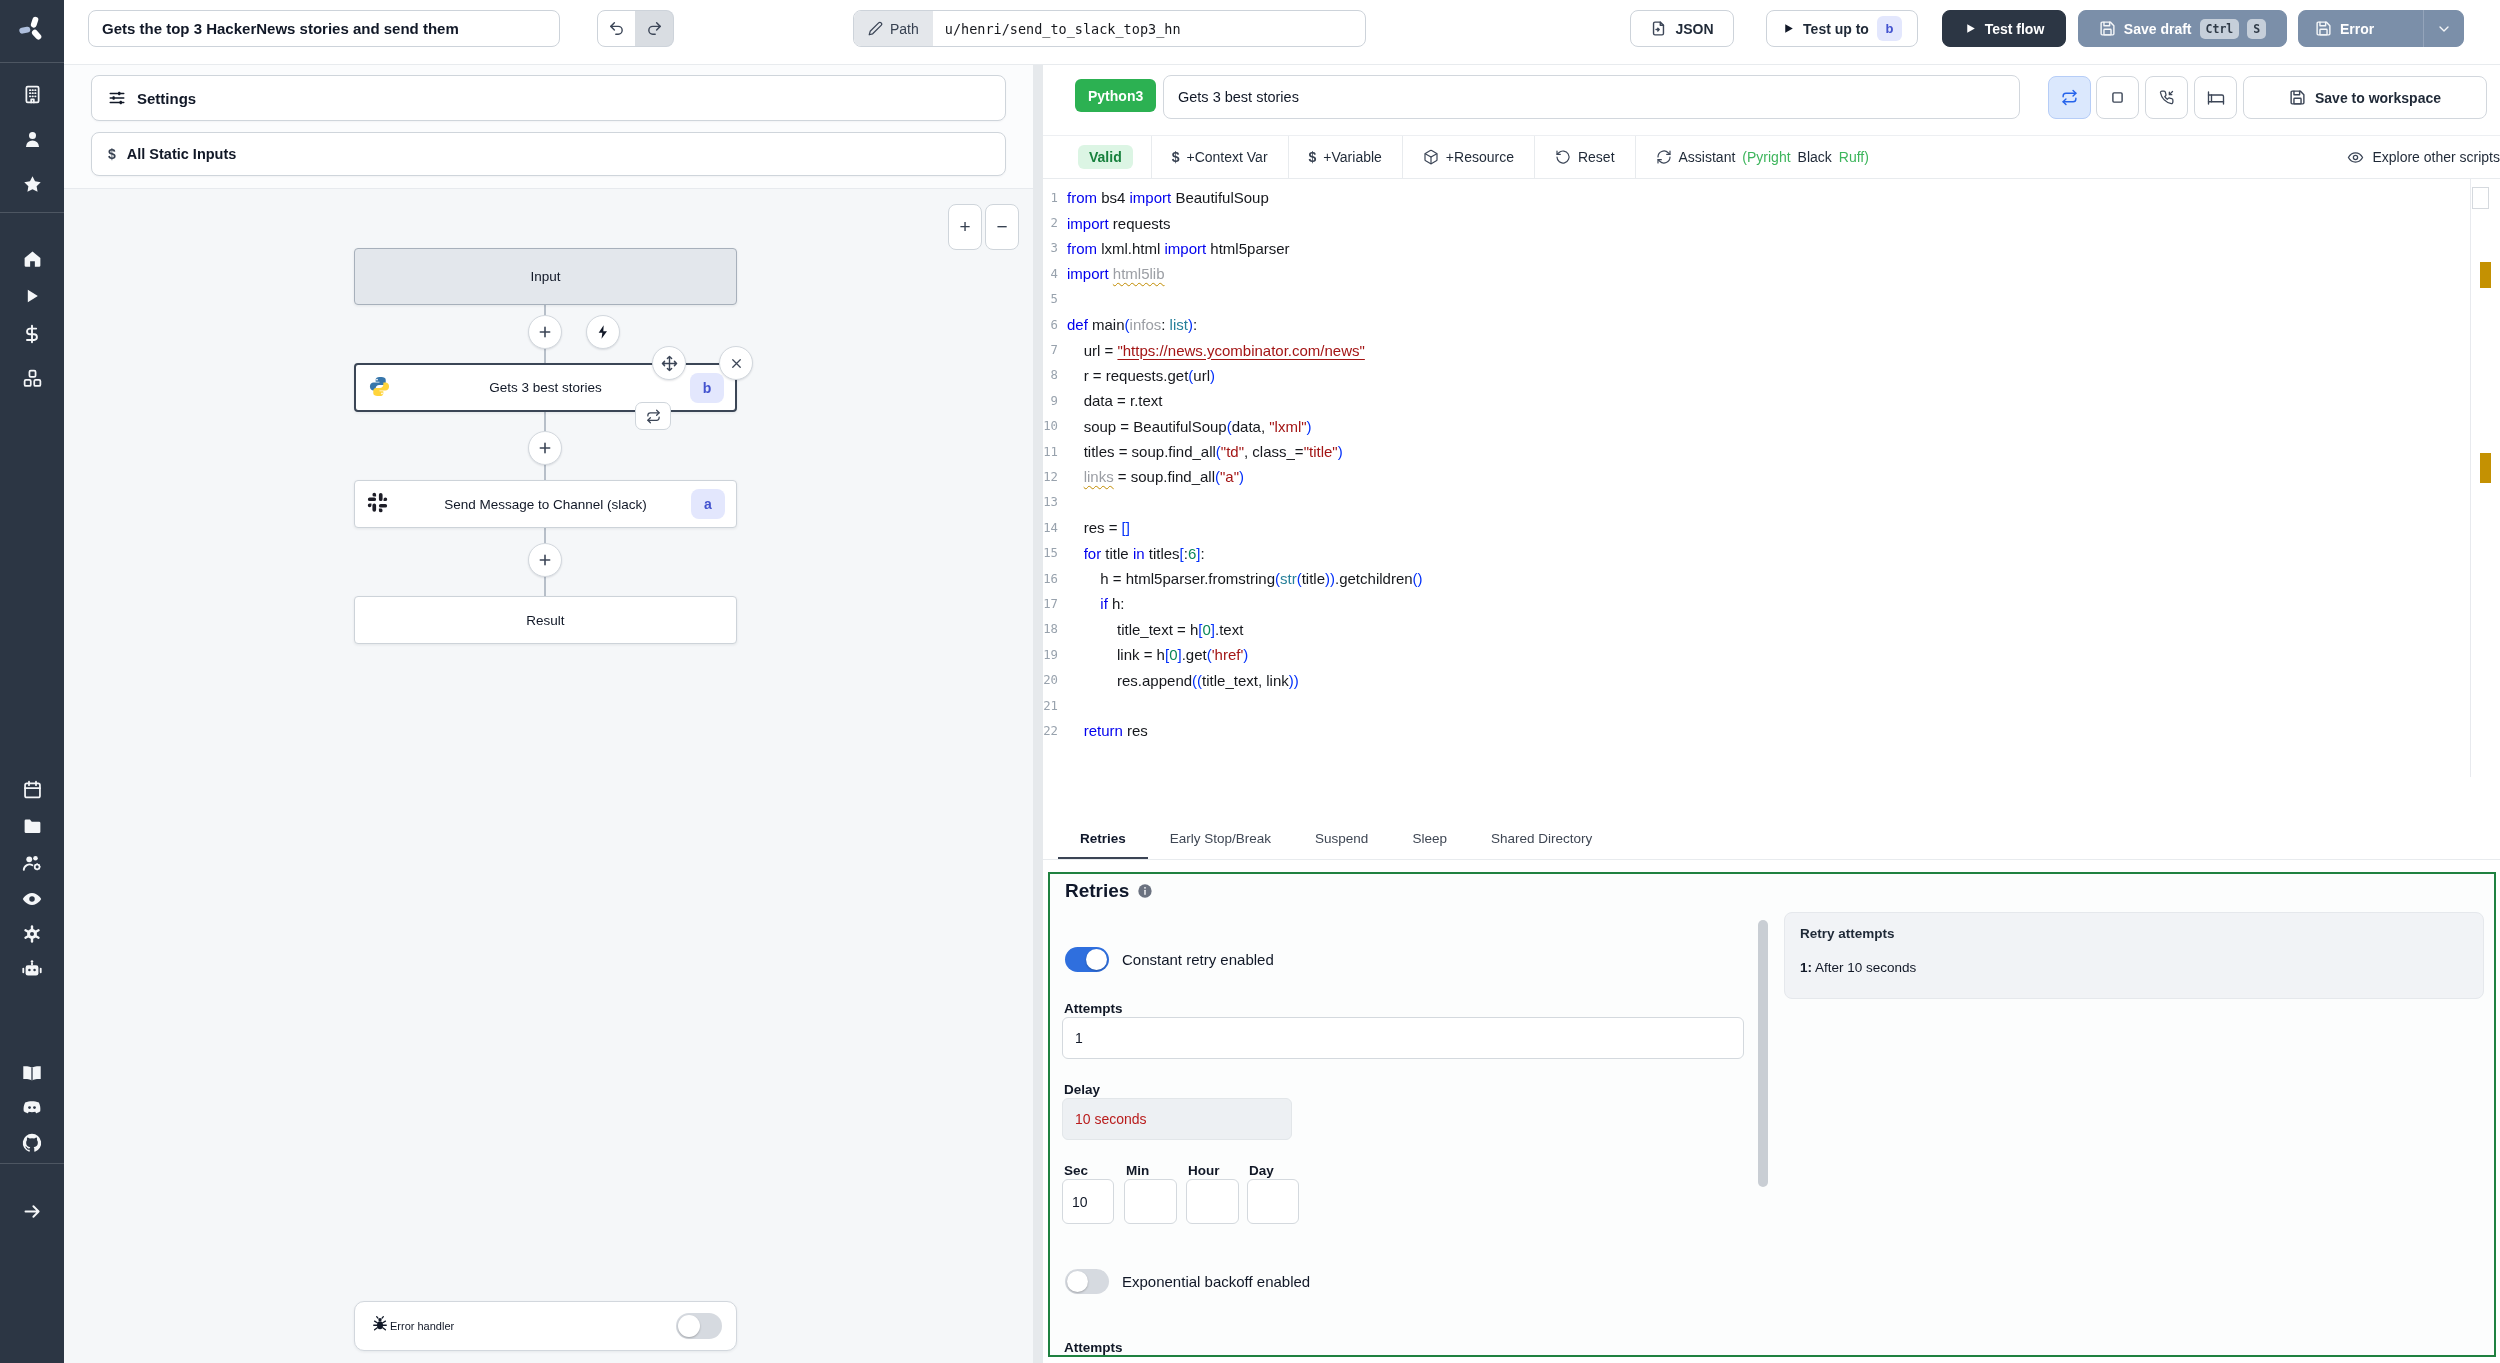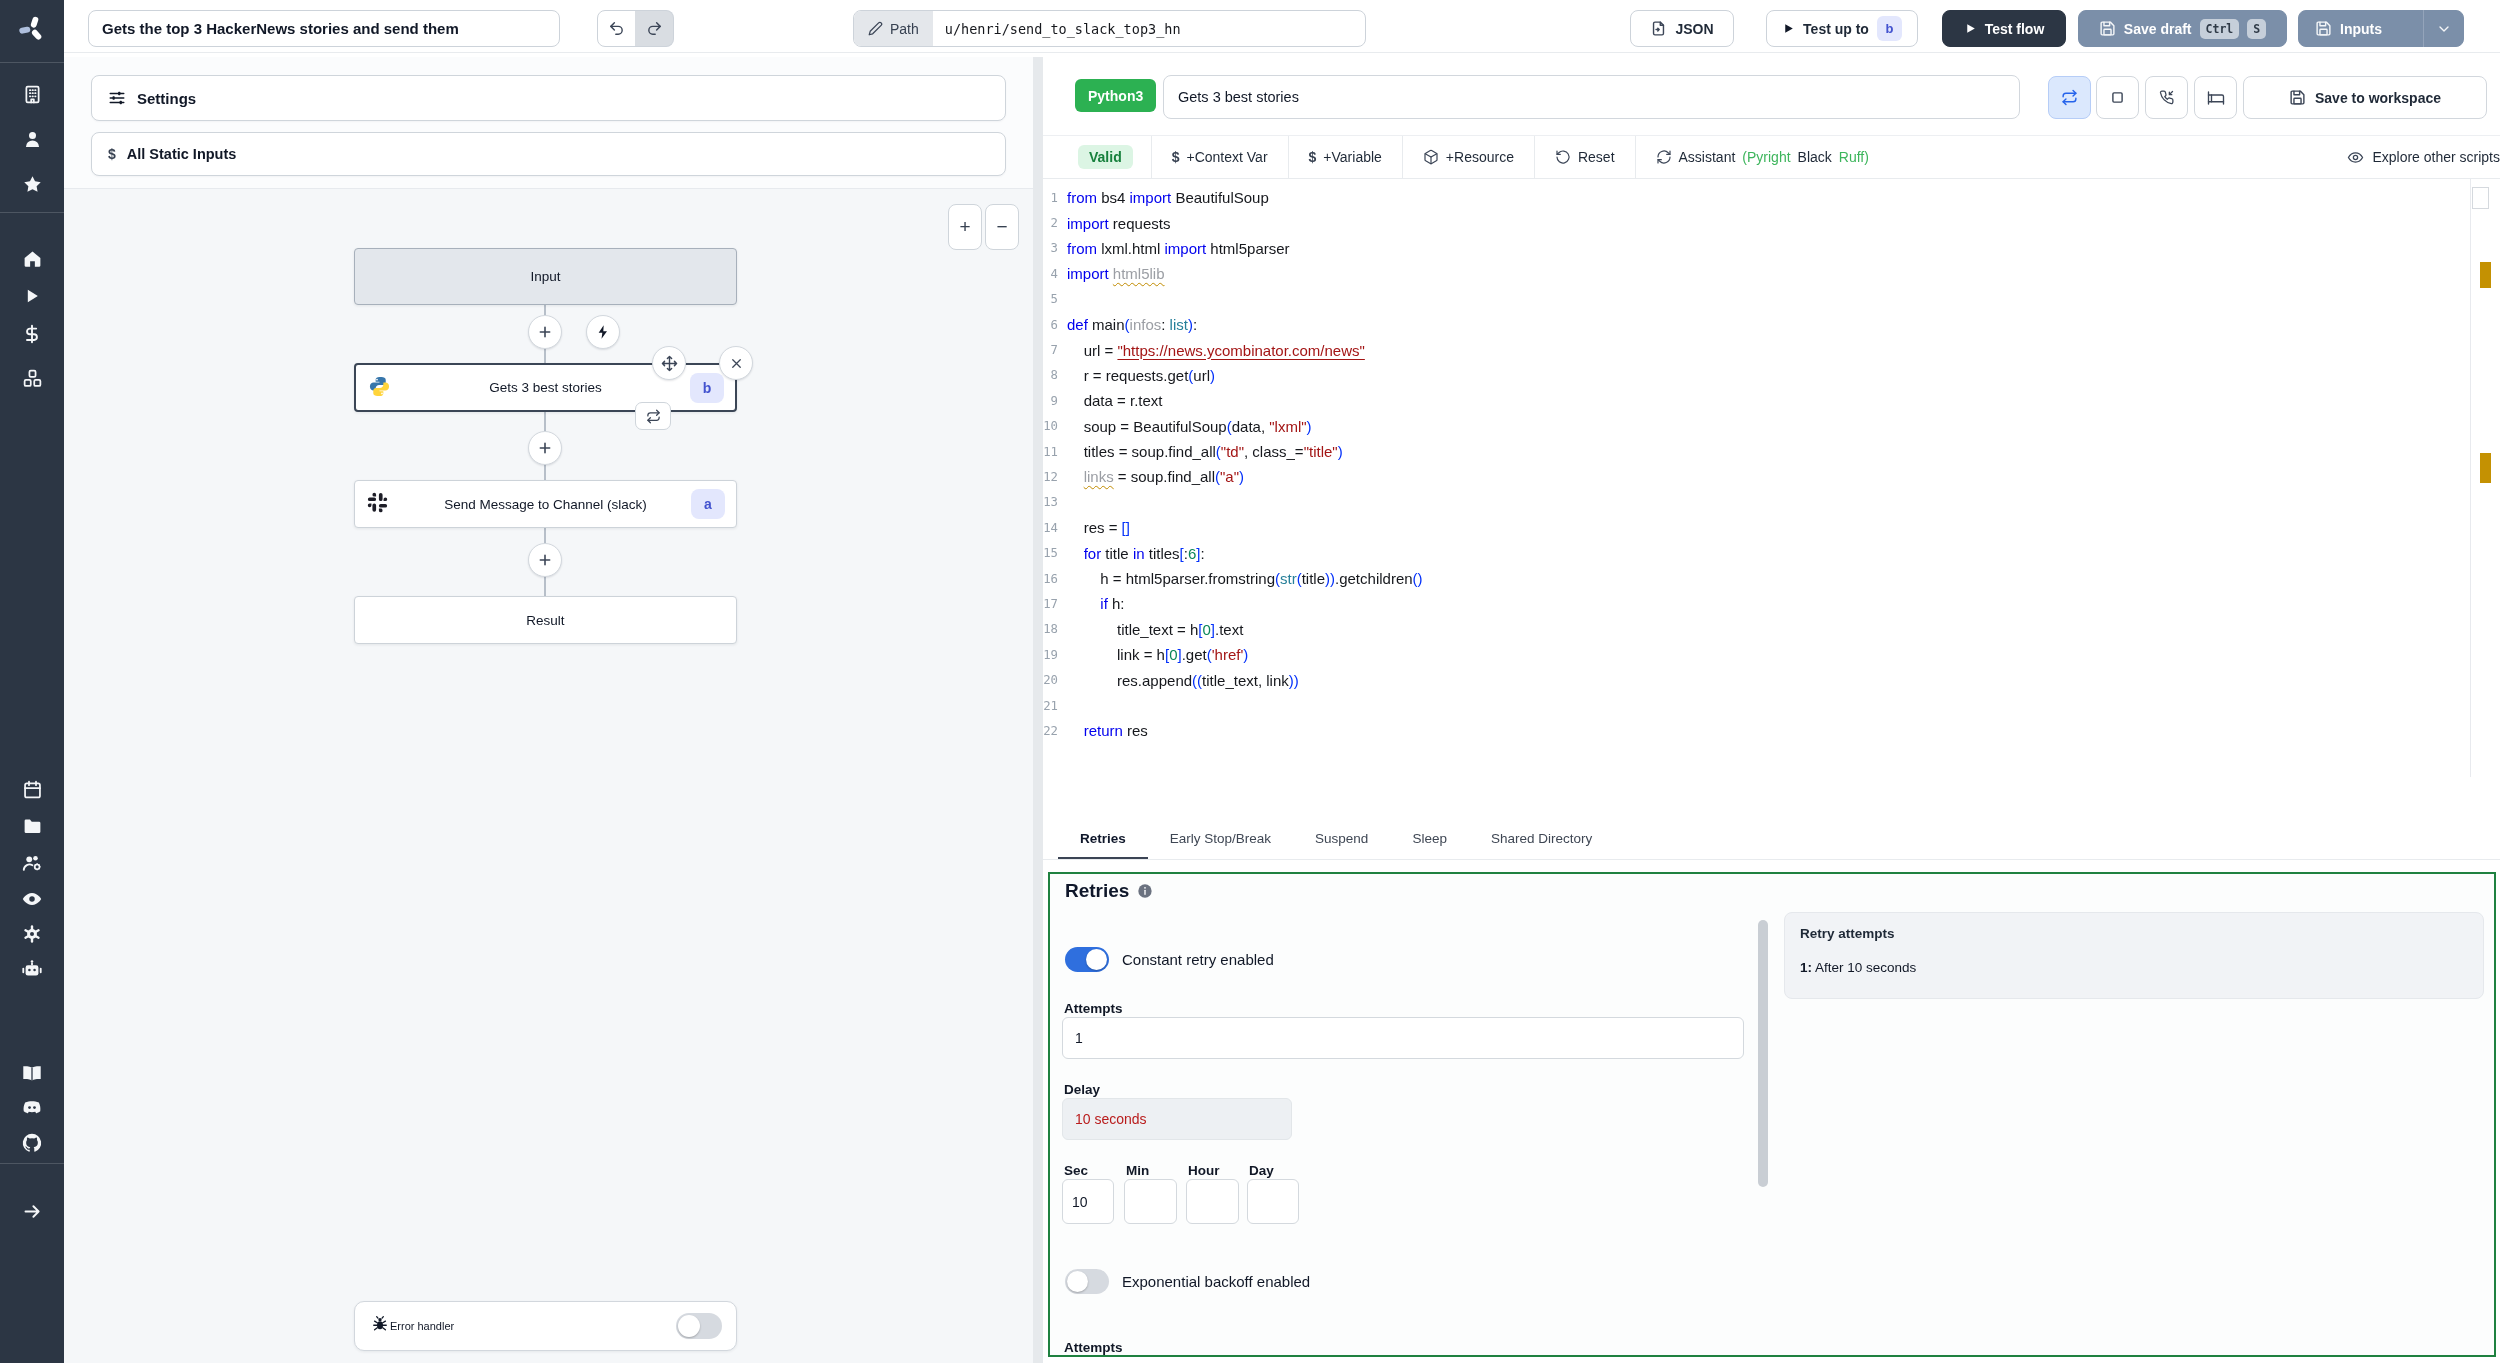--- a/index.html
+++ b/index.html
@@ -4,21 +4,21 @@
 <style>
   *{box-sizing:border-box;margin:0;padding:0}
   html,body{width:2500px;height:1363px;overflow:hidden;font-family:"Liberation Sans",sans-serif;background:#fff;color:#111827;position:relative}
   svg.ic{fill:none;stroke:#3c4657;stroke-width:2;stroke-linecap:round;stroke-linejoin:round;display:block}
   svg.icw{stroke:#f4f6f8}
   
   #sidebar{position:absolute;left:0;top:0;width:64px;height:1363px;background:#2c3644;z-index:30}
   .sb-item{position:absolute;left:0;width:64px;height:26px;display:flex;justify-content:center;align-items:center;cursor:pointer}
   .sb-div{position:absolute;left:0;width:64px;border-top:1px solid rgba(255,255,255,.16)}
   
-  #topbar{position:absolute;left:64px;top:0;right:0;height:53px;background:#fff;border-bottom:1px solid #e8ebee;z-index:20}
+  #topbar{position:absolute;left:64px;top:0;right:0;height:65px;background:#fff;border-bottom:1px solid #e8ebee;z-index:20}
   .tb-input{position:absolute;top:10px;height:37px;border:1px solid #cdd3da;border-radius:8px;font-family:"Liberation Sans",sans-serif}
   #flow-title{left:24px;width:472px;font-size:15px;font-weight:700;padding:0 13px;color:#111827}
   .sq-btn{position:absolute;top:10px;width:39px;height:37px;border:1px solid #cdd3da;background:#fff;display:flex;align-items:center;justify-content:center;cursor:pointer}
   #undo-btn{left:533px;border-radius:8px 0 0 8px}
   #redo-btn{left:571px;border-radius:0 8px 8px 0;background:#d9dde2;border-left:none}
   #path-group{position:absolute;left:789px;top:10px;width:513px;height:37px;border:1px solid #cdd3da;border-radius:8px;display:flex;overflow:hidden;background:#fff}
   #path-label{background:#e4e7eb;display:flex;align-items:center;gap:7px;padding:0 14px;font-size:14px;font-weight:500;color:#374151}
   #path-value{display:flex;align-items:center;padding:0 12px;font-family:"DejaVu Sans Mono",monospace;font-size:13.5px;color:#16181d}
   .top-btn{position:absolute;top:10px;height:37px;border-radius:8px;display:flex;align-items:center;justify-content:center;gap:8px;font-size:14px;font-weight:600;cursor:pointer;border:1px solid #cdd3da;background:#fff;color:#1f2937}
   #json-btn{left:1566px;width:104px}
@@ -285,21 +285,21 @@
       <span>Save draft</span>
       <span class="kbd">Ctrl</span>
       <span class="kbd">S</span>
     </div>
   <div id="deploy-btn" class="top-btn">
       <svg class="ic icw" width="17" height="17" viewBox="0 0 24 24">
         <path d="M19.5 21h-15A1.5 1.5 0 0 1 3 19.5v-15A1.5 1.5 0 0 1 4.5 3H16l5 5v11.5a1.5 1.5 0 0 1-1.5 1.5z"></path>
         <path d="M7 3v5h8V3"></path>
         <rect x="7" y="13" width="10" height="8" rx="1"></rect>
       </svg>
-      <span>Inputs</span>
+      <span>Error</span>
     <span id="deploy-chev">
         <svg class="ic icw" width="16" height="16" viewBox="0 0 24 24">
           <path d="M6 9l6 6 6-6"></path>
         </svg>
       </span>
   </div>
 </div>
 
 <div id="left">
   <div id="settings-box" class="panel-box">

